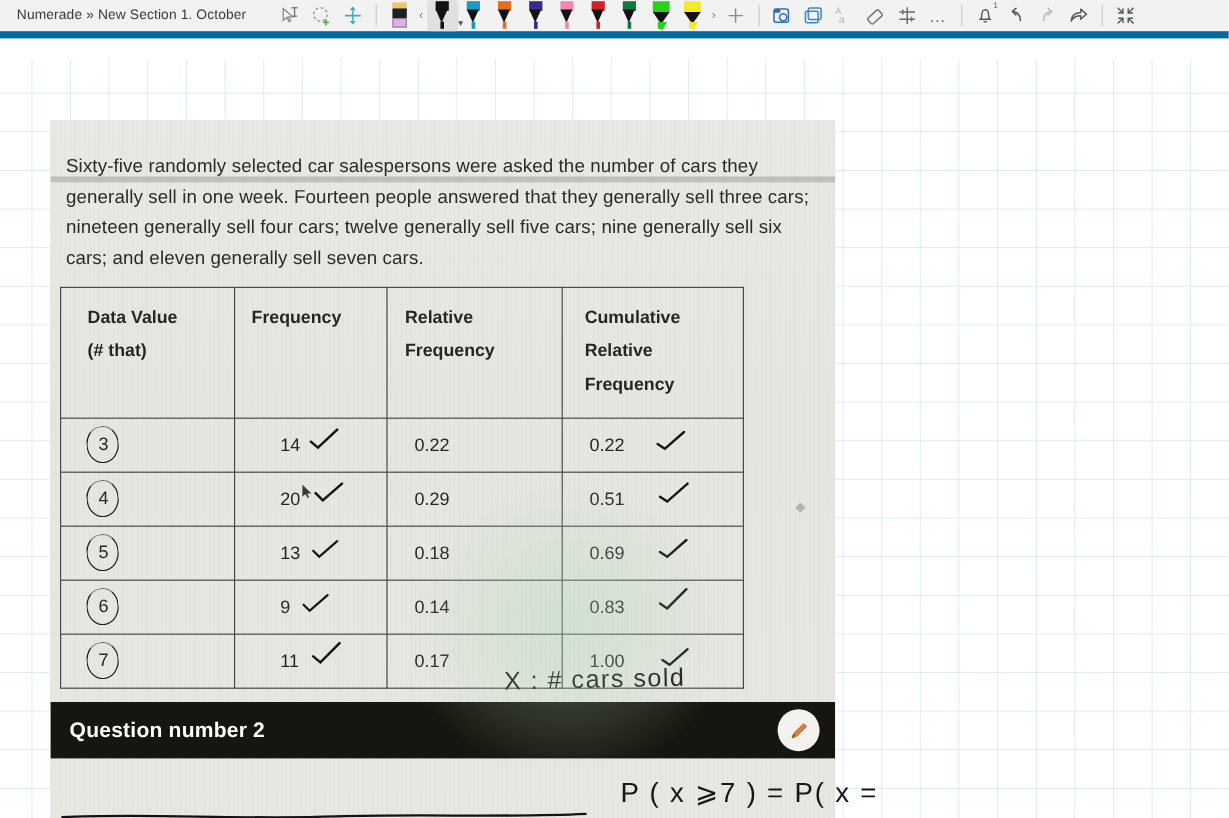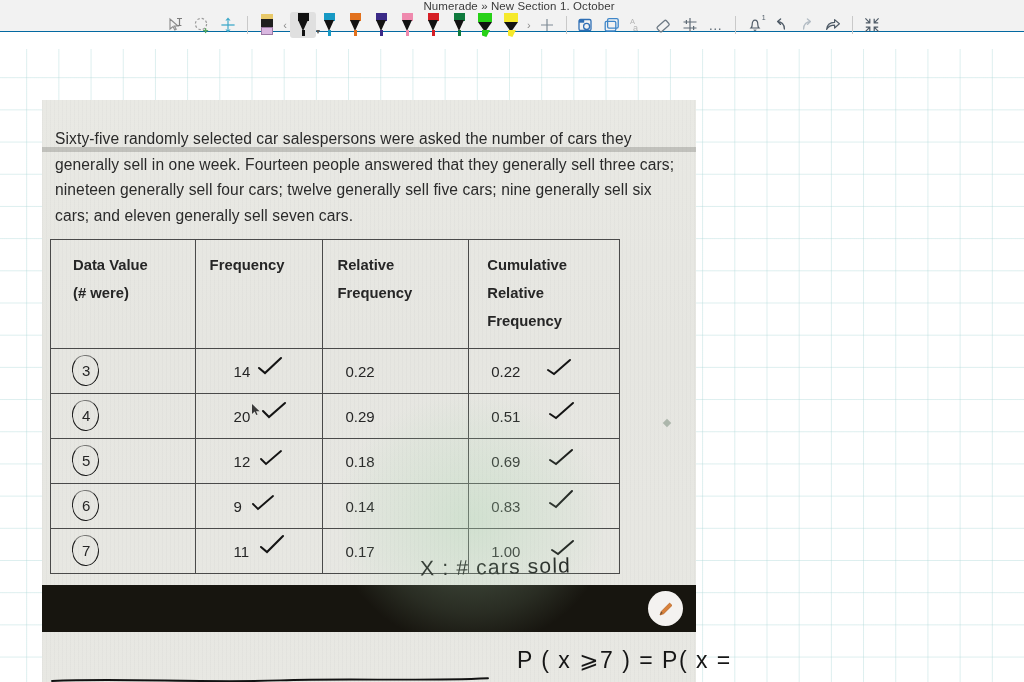--- a/index.html
+++ b/index.html
@@ -22,24 +22,23 @@
     background-size: 32.2px 32.2px;
     background-position: -6px -4px;
     overflow: hidden;
   }
 
   
   #toolbar {
     position: absolute; left: 0; top: 0;
     width: 1024px; height: 32px;
     background: #f2f2f2;
-    border-bottom: 1px solid #0369a1;
+    border-bottom: 6px solid #0369a1;
     display: flex; align-items: center;
     z-index: 40;
-    flex-direction: column;
   }
   #doc-title {
     font-size: 11.5px; color: #3a3a3a;
     padding-left: 14px; letter-spacing: .1px;
     white-space: nowrap;
   }
   .tb-group { display: flex; align-items: center; }
   .tb-btn {
     width: 26px; height: 26px;
     display: flex; align-items: center; justify-content: center;
@@ -466,21 +465,21 @@
   <div id="doc">
     <div id="doc-inner">
 
       <div id="para">Sixty-five randomly selected car salespersons were asked the number of cars they generally sell in one week. Fourteen people answered that they generally sell three cars; nineteen generally sell four cars; twelve generally sell five cars; nine generally sell six cars; and eleven generally sell seven cars.</div>
 
       <table id="tbl">
         <thead>
           <tr>
             <th class="col-dv">
               <div>Data Value</div>
-              <div>(# were)</div>
+              <div>(# that)</div>
             </th>
             <th class="col-fr c2">
               <div>Frequency</div>
             </th>
             <th class="col-rf c3">
               <div>Relative</div>
               <div>Frequency</div>
             </th>
             <th class="col-cr c4">
               <div>Cumulative</div>
@@ -553,21 +552,21 @@
           </tr>
 
           <tr>
             <td class="cell-dv">
               <span class="circled">
                 <span class="ring"></span>
                 <span>5</span>
               </span>
             </td>
             <td class="cell-fr">
-              <span>12</span>
+              <span>13</span>
               <span class="ck" style="left:64px;top:11px;">
                 <svg width="26" height="18" viewBox="0 0 26 18">
                     <path d="M1 9 L6 14 L21 1" fill="none" stroke="#141414" stroke-width="1.9" stroke-linecap="round"></path>
                   </svg>
               </span>
             </td>
             <td class="cell-rf">
               <span>0.18</span>
             </td>
             <td class="cell-cr">
@@ -635,20 +634,21 @@
               </span>
             </td>
           </tr>
 
         </tbody>
       </table>
 
       <div id="hw-x">X :  #  cars  sold</div>
 
       <div id="qbar">
+        <div id="qbar-label">Question number 2</div>
         <div id="qbar-edit">
           <svg width="22" height="22" viewBox="0 0 22 22">
             <path d="M5 17 L6.3 13.4 L14.6 5.1 L17 7.4 L8.7 15.7 Z" fill="#d9813a" stroke="#b8662a" stroke-width="0.8"></path>
             <path d="M5 17 L6.3 13.4 L7.6 14.7 Z" fill="#6b5136"></path>
           </svg>
         </div>
       </div>
       <div id="qbar-strip"></div>
 
 

